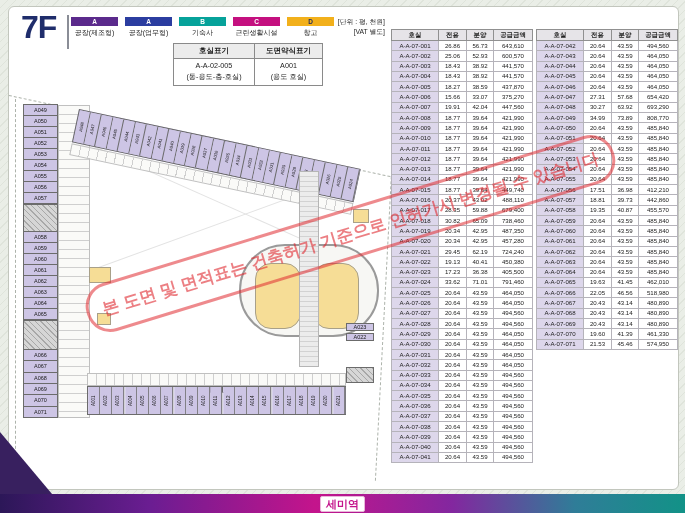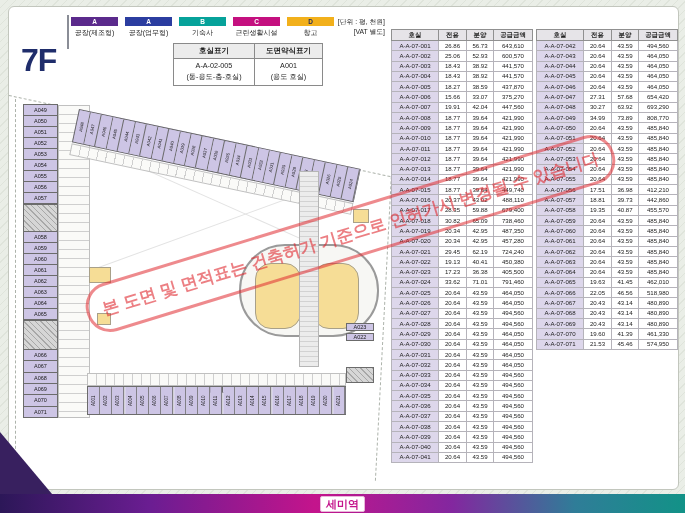--- a/index.html
+++ b/index.html
@@ -1,21 +1,21 @@
 <!DOCTYPE html>
 <html><head>
 <meta charset="utf-8">
 <style>
   html,body{margin:0;padding:0;}
   .page{position:relative;width:685px;height:513px;overflow:hidden;
     font-family:"Liberation Sans","DejaVu Sans",sans-serif;
     background:repeating-linear-gradient(135deg,#eaeee7 0 5px,#dfe4db 5px 6px);}
   .card{position:absolute;left:8px;top:6px;width:669px;height:482px;background:#fff;
     border:1px solid #c2c6bd;border-radius:6px;z-index:1;}
-  .floor-title{position:absolute;left:12px;top:2px;font-size:32px;font-weight:800;color:#1f2d6b;letter-spacing:-1px;margin-top:33px;}
+  .floor-title{position:absolute;left:12px;top:2px;font-size:32px;font-weight:800;color:#1f2d6b;letter-spacing:-1px;}
   .title-divider{position:absolute;left:58px;top:8px;width:2px;height:34px;background:#8a8d96;}
   .legend{position:absolute;left:62px;top:10px;display:flex;gap:7px;}
   .lg-item{width:47px;text-align:center;}
   .lg-box{height:9px;font-size:6.5px;font-weight:bold;display:flex;align-items:center;justify-content:center;}
   .lg-label{font-size:7px;color:#222;margin-top:2px;white-space:nowrap;}
   .units-note{position:absolute;left:292px;top:10px;width:84px;text-align:right;font-size:6.8px;color:#222;line-height:1.45;}
   
   .notation{position:absolute;left:164px;top:36px;border-collapse:collapse;}
   .notation th{width:80px;background:#ececec;border:1px solid #8a8a8a;font-size:7.5px;font-weight:bold;padding:2px 0;color:#222;}
   .notation th:last-child{width:67px;}

